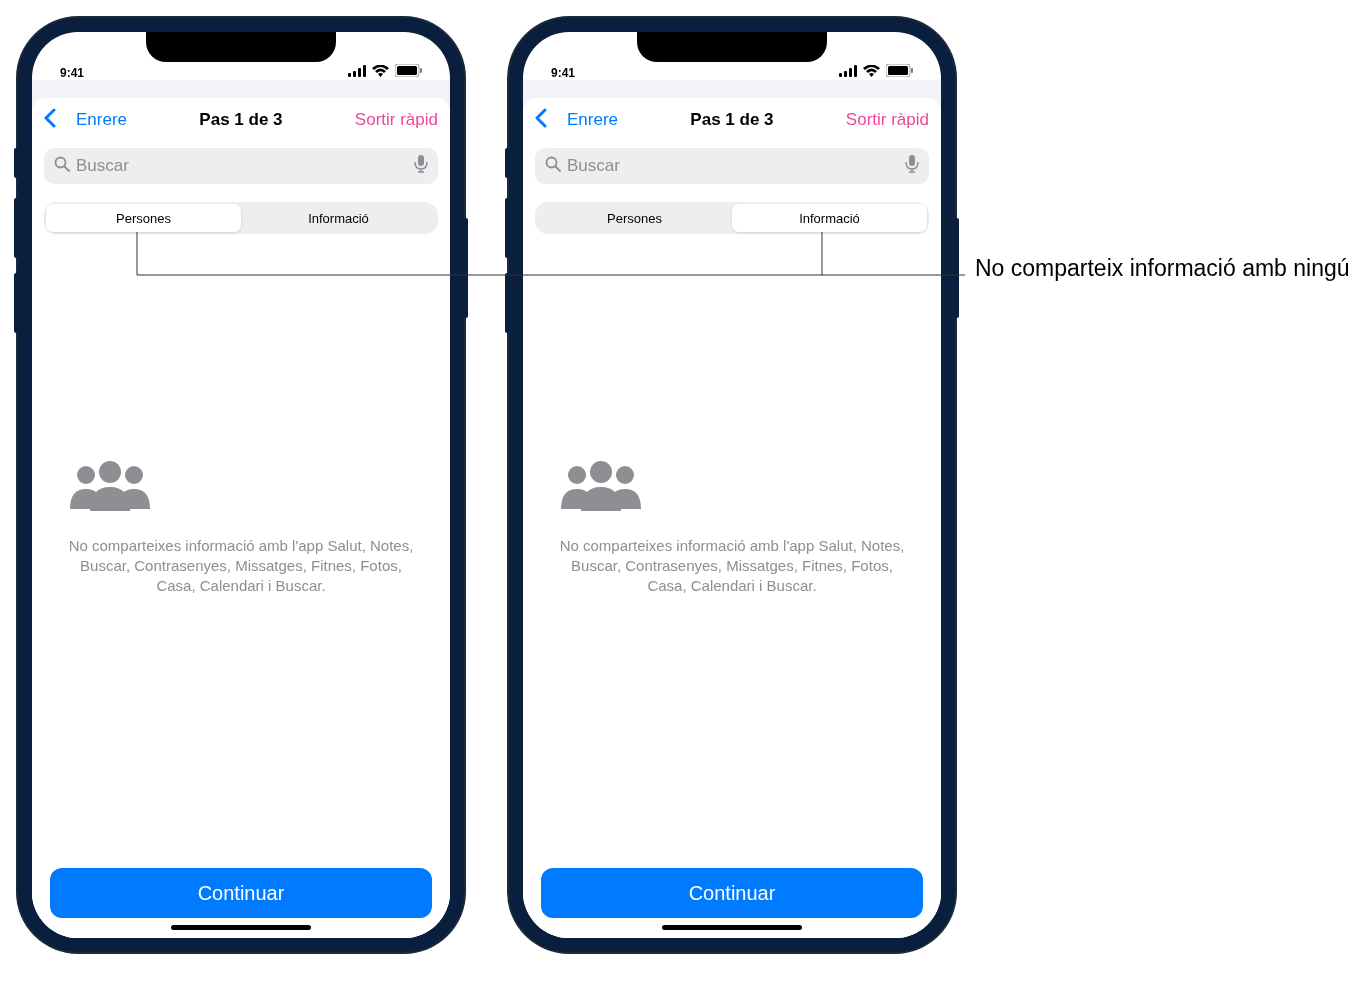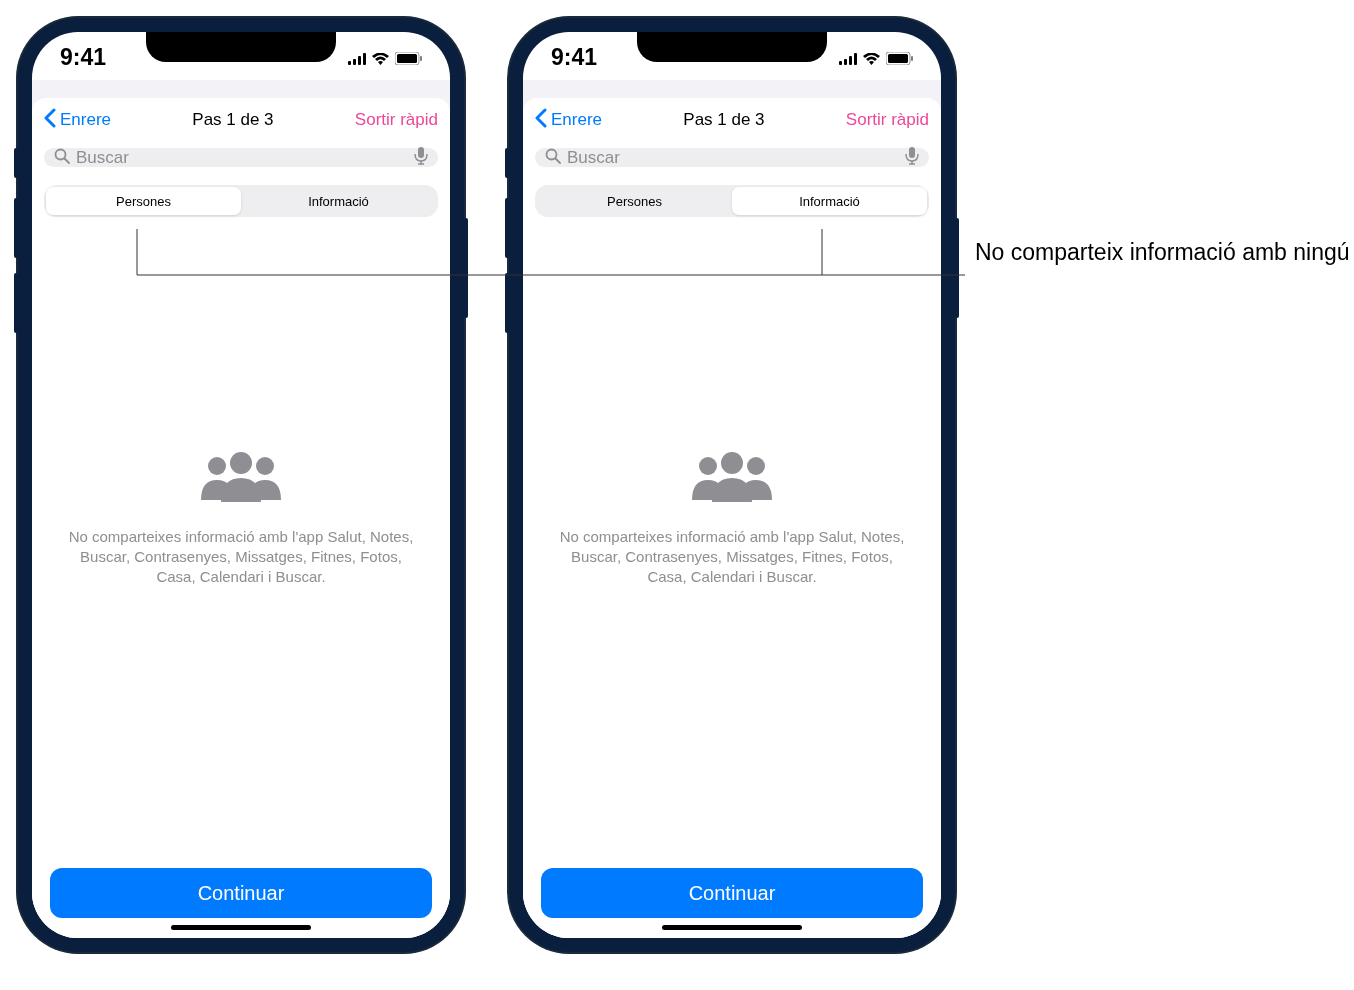--- a/index.html
+++ b/index.html
@@ -39,23 +39,23 @@
       width: 190px;
       height: 30px;
       background: #000;
       border-radius: 0 0 20px 20px;
       z-index: 10;
     }
     .status-bar {
       height: 48px;
       display: flex;
       justify-content: space-between;
-      align-items: flex-start;
+      align-items: flex-end;
       padding: 12px 28px 0;
-      font-size: 23px;
+      font-size: 12px;
       font-weight: 600;
       color: #000;
     }
     .status-left { font-weight: 600; }
     .status-right { display: flex; gap: 6px; align-items: center; }
     .modal-back {
       padding-top: 10px;
       background: #f2f2f7;
       flex: 1;
       display: flex;
@@ -74,34 +74,34 @@
       display: flex;
       justify-content: space-between;
       align-items: center;
       padding: 0 12px;
     }
     .nav-back {
       display: flex;
       align-items: center;
       color: #007aff;
       font-size: 17px;
-      gap: 4px;
+      gap: 20px;
     }
     .nav-title {
       font-size: 17px;
-      font-weight: 400;
+      font-weight: 700;
       color: #000;
     }
     .nav-action {
       color: #ec4899;
       font-size: 17px;
     }
     .search-bar {
       margin: 6px 12px;
-      height: 19px;
+      height: 36px;
       background: #eeeef0;
       border-radius: 10px;
       display: flex;
       align-items: center;
       padding: 0 10px;
       gap: 6px;
     }
     .search-bar input {
       flex: 1;
       border: none;
@@ -132,21 +132,20 @@
       z-index: 1;
     }
     .segment.selected {
       background: #fff;
       box-shadow: 0 1px 3px rgba(0,0,0,0.12);
     }
     .empty-state {
       flex: 1;
       display: flex;
       flex-direction: column;
-      align-items: center;
       justify-content: center;
       padding: 0 28px;
       margin-top: -50px;
     }
     .people-icon {
       margin-bottom: 18px;
     }
     .empty-text {
       text-align: center;
       font-size: 15px;
@@ -184,21 +183,21 @@
       background: #0a1f3d;
       border-radius: 3px;
     }
     .btn-power { right: -4px; top: 200px; width: 4px; height: 100px; }
     .btn-vol-up { left: -4px; top: 180px; width: 4px; height: 60px; }
     .btn-vol-down { left: -4px; top: 255px; width: 4px; height: 60px; }
     .btn-mute { left: -4px; top: 130px; width: 4px; height: 30px; }
     .callout {
       position: absolute;
       left: 975px;
-      top: 238px;
+      top: 254px;
       font-size: 23px;
       line-height: 28px;
       color: #000;
     }
     .callout-lines {
       position: absolute;
       pointer-events: none;
     }
   </style>
 </head>

